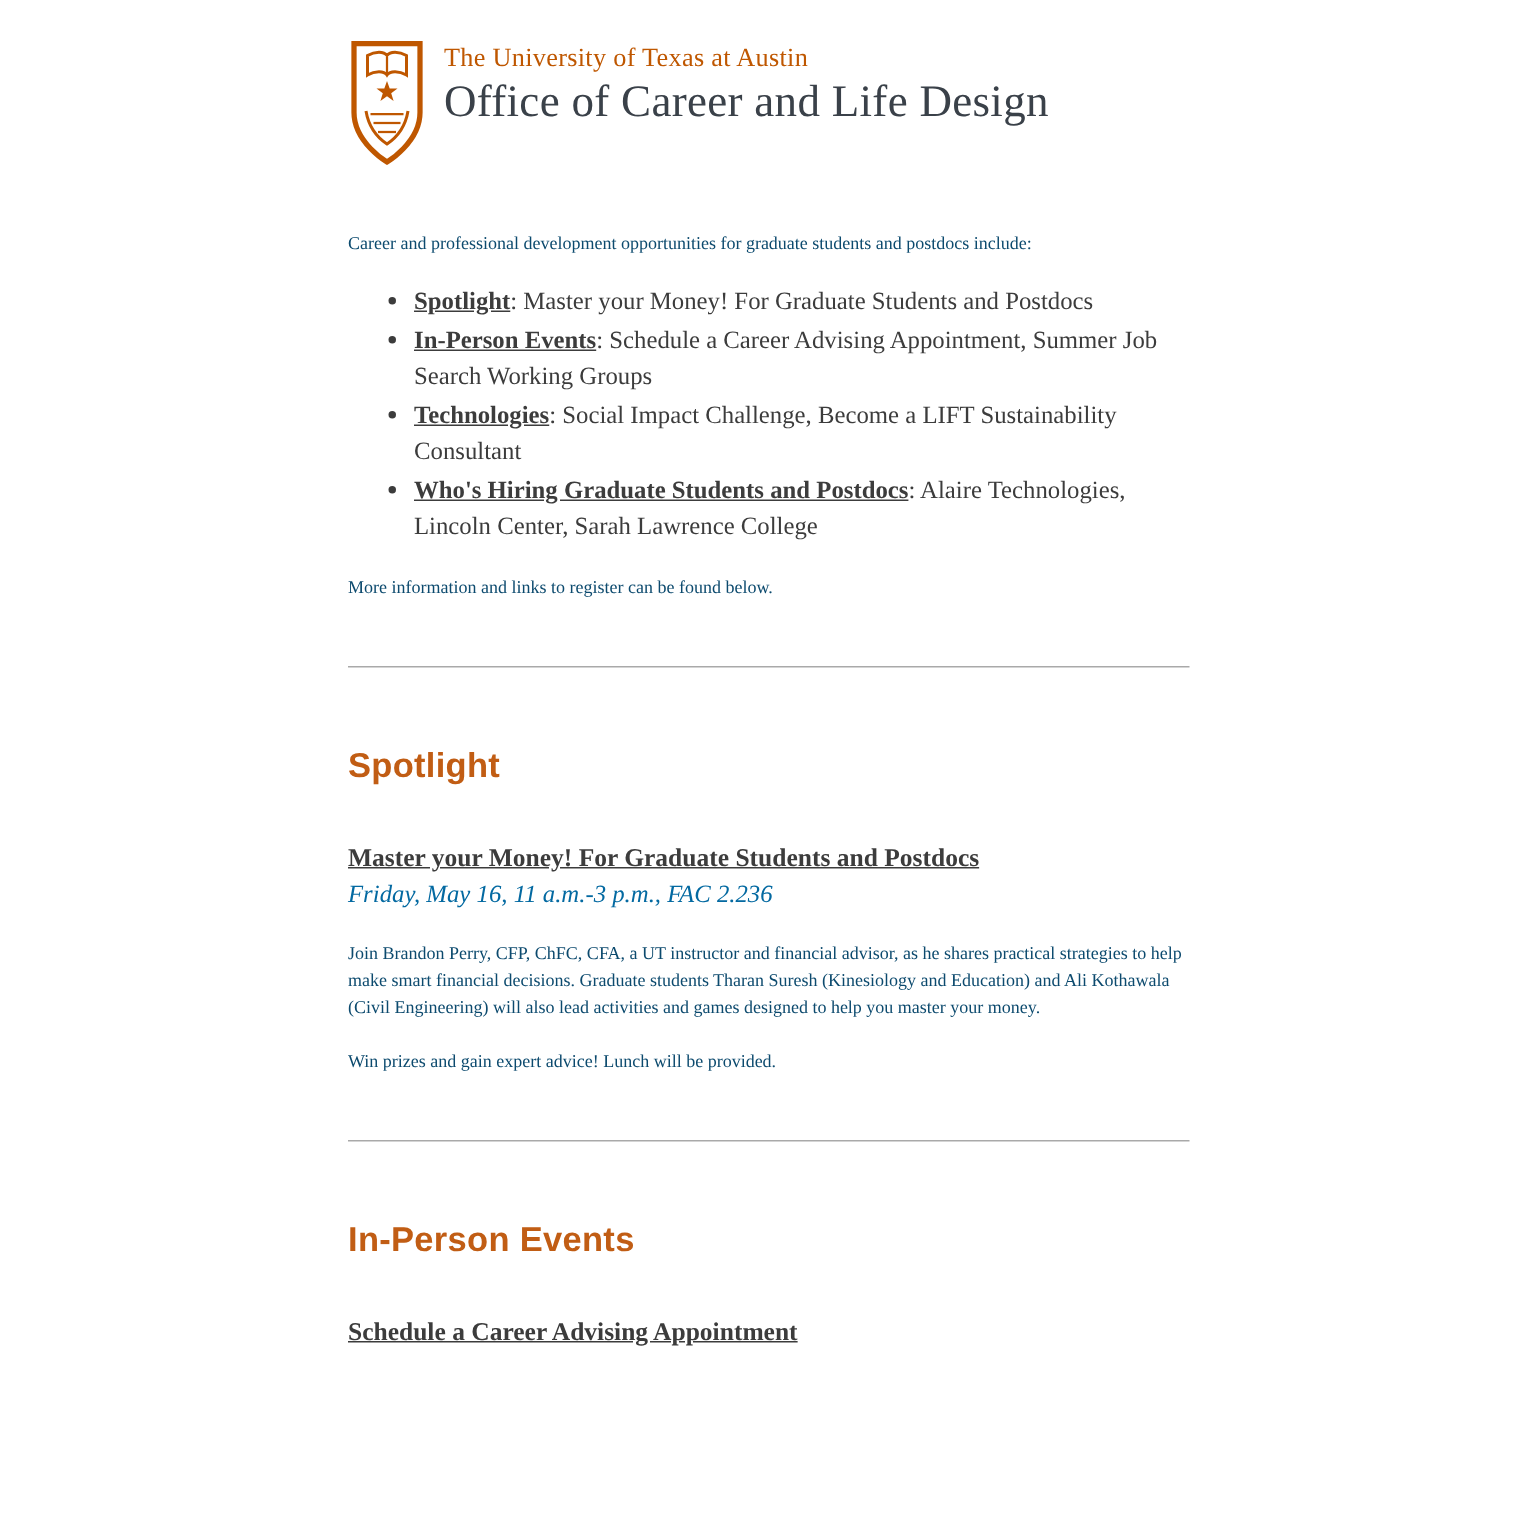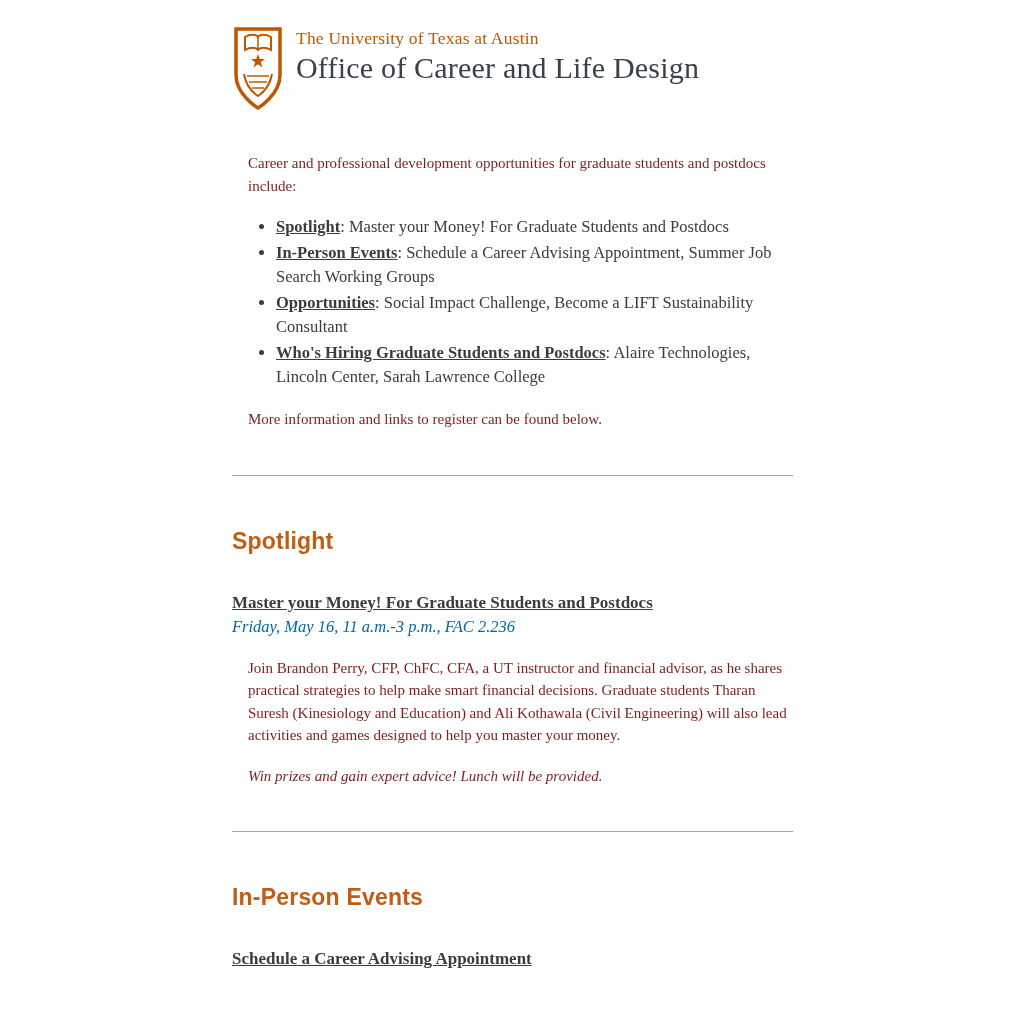--- a/index.html
+++ b/index.html
@@ -21,37 +21,37 @@
   }
   .brand-office {
     color: #3a4149; font-size: 30px; line-height: 1.15; font-weight: 500;
     margin-top: 2px; letter-spacing: .2px; text-align: right;
   }
   .brand-school {
     color: #3a4149; font-size: 18px; font-style: italic; margin-top: 3px;
   }
 
   
-  p.copy { font-size: 15px; line-height: 1.5; margin: 0 0 18px 16px; color: #7f1d1d; }
+  p.copy { font-size: 12px; line-height: 1.5; margin: 0 0 18px 0; color: #0c4a6e; }
   ul.toc { margin: 0 0 20px 44px; padding: 0; }
   ul.toc li { font-size: 16.5px; line-height: 1.45; margin-bottom: 2px; color: #3c3c3c; }
   a.dlink, a.tlink {
     color: #3c3c3c; font-weight: bold; text-decoration: underline; cursor: pointer;
   }
   hr.rule { border: none; border-top: 1px solid #a9a9a9; margin: 44px 0; }
 
   
   h2.section {
     font-family: "Liberation Sans", sans-serif;
     color: #c15d14; font-size: 23px; font-weight: 700;
     margin: 52px 0 36px 0; letter-spacing: .2px;
   }
   .event-title { font-size: 17px; line-height: 1.4; margin-bottom: 2px; }
   .event-when { font-size: 16.5px; font-style: italic; color: #0369a1; margin-bottom: 20px; }
-  .gap-before { margin-top: 28px; font-style: italic; }
+  .gap-before { margin-top: 28px; }
 </style>
 </head>
 <body>
 
 <div class="page">
   <div class="content">
 
     <div class="brand">
       <div class="brand-logo">
         <svg width="52" height="86" viewBox="0 0 52 86" aria-hidden="true">
@@ -74,21 +74,21 @@
     <p class="copy">Career and professional development opportunities for graduate students and postdocs include:</p>
 
     <ul class="toc">
       <li>
         <a class="dlink">Spotlight</a><span>: Master your Money! For Graduate Students and Postdocs</span>
       </li>
       <li>
         <a class="dlink">In-Person Events</a><span>: Schedule a Career Advising Appointment, Summer Job Search Working Groups</span>
       </li>
       <li>
-        <a class="dlink">Opportunities</a><span>: Social Impact Challenge, Become a LIFT Sustainability Consultant</span>
+        <a class="dlink">Technologies</a><span>: Social Impact Challenge, Become a LIFT Sustainability Consultant</span>
       </li>
       <li>
         <a class="dlink">Who's Hiring Graduate Students and Postdocs</a><span>: Alaire Technologies, Lincoln Center, Sarah Lawrence College</span>
       </li>
     </ul>
 
     <p class="copy">More information and links to register can be found below.</p>
 
     <hr class="rule">
 

